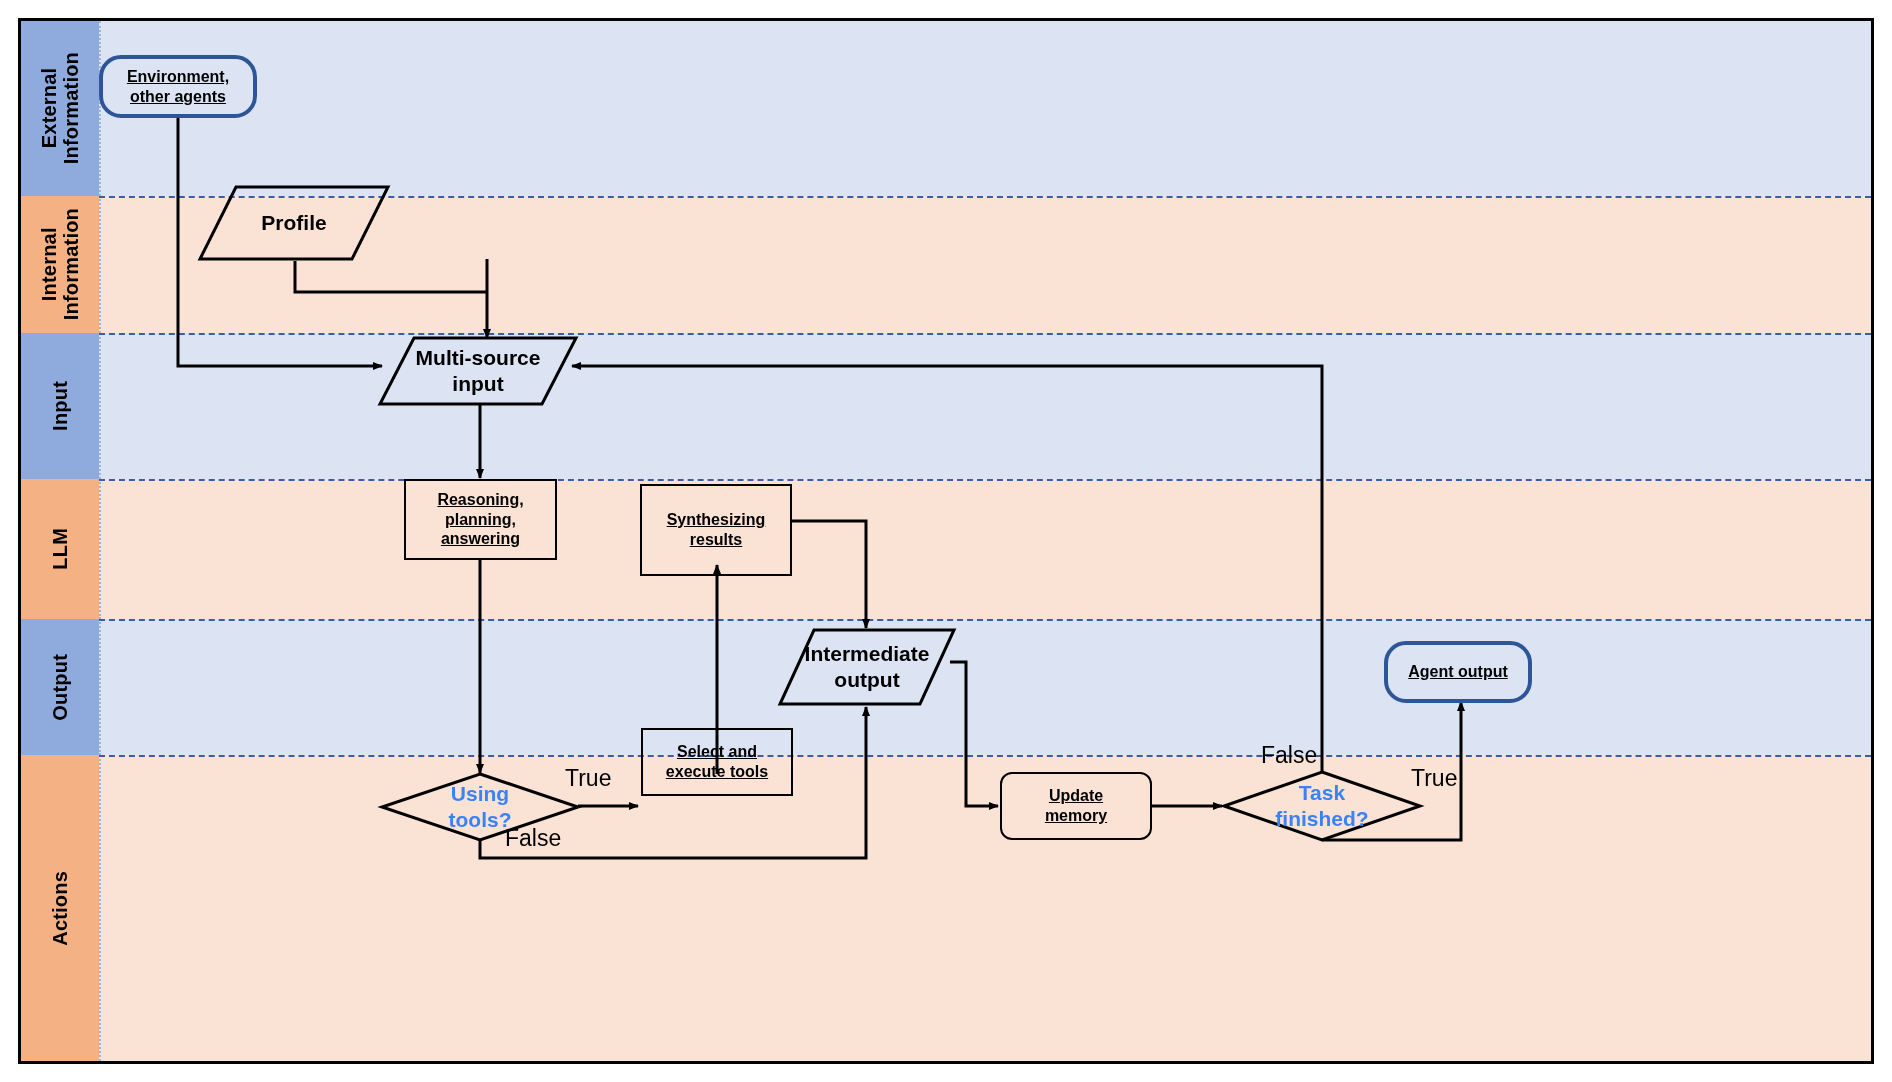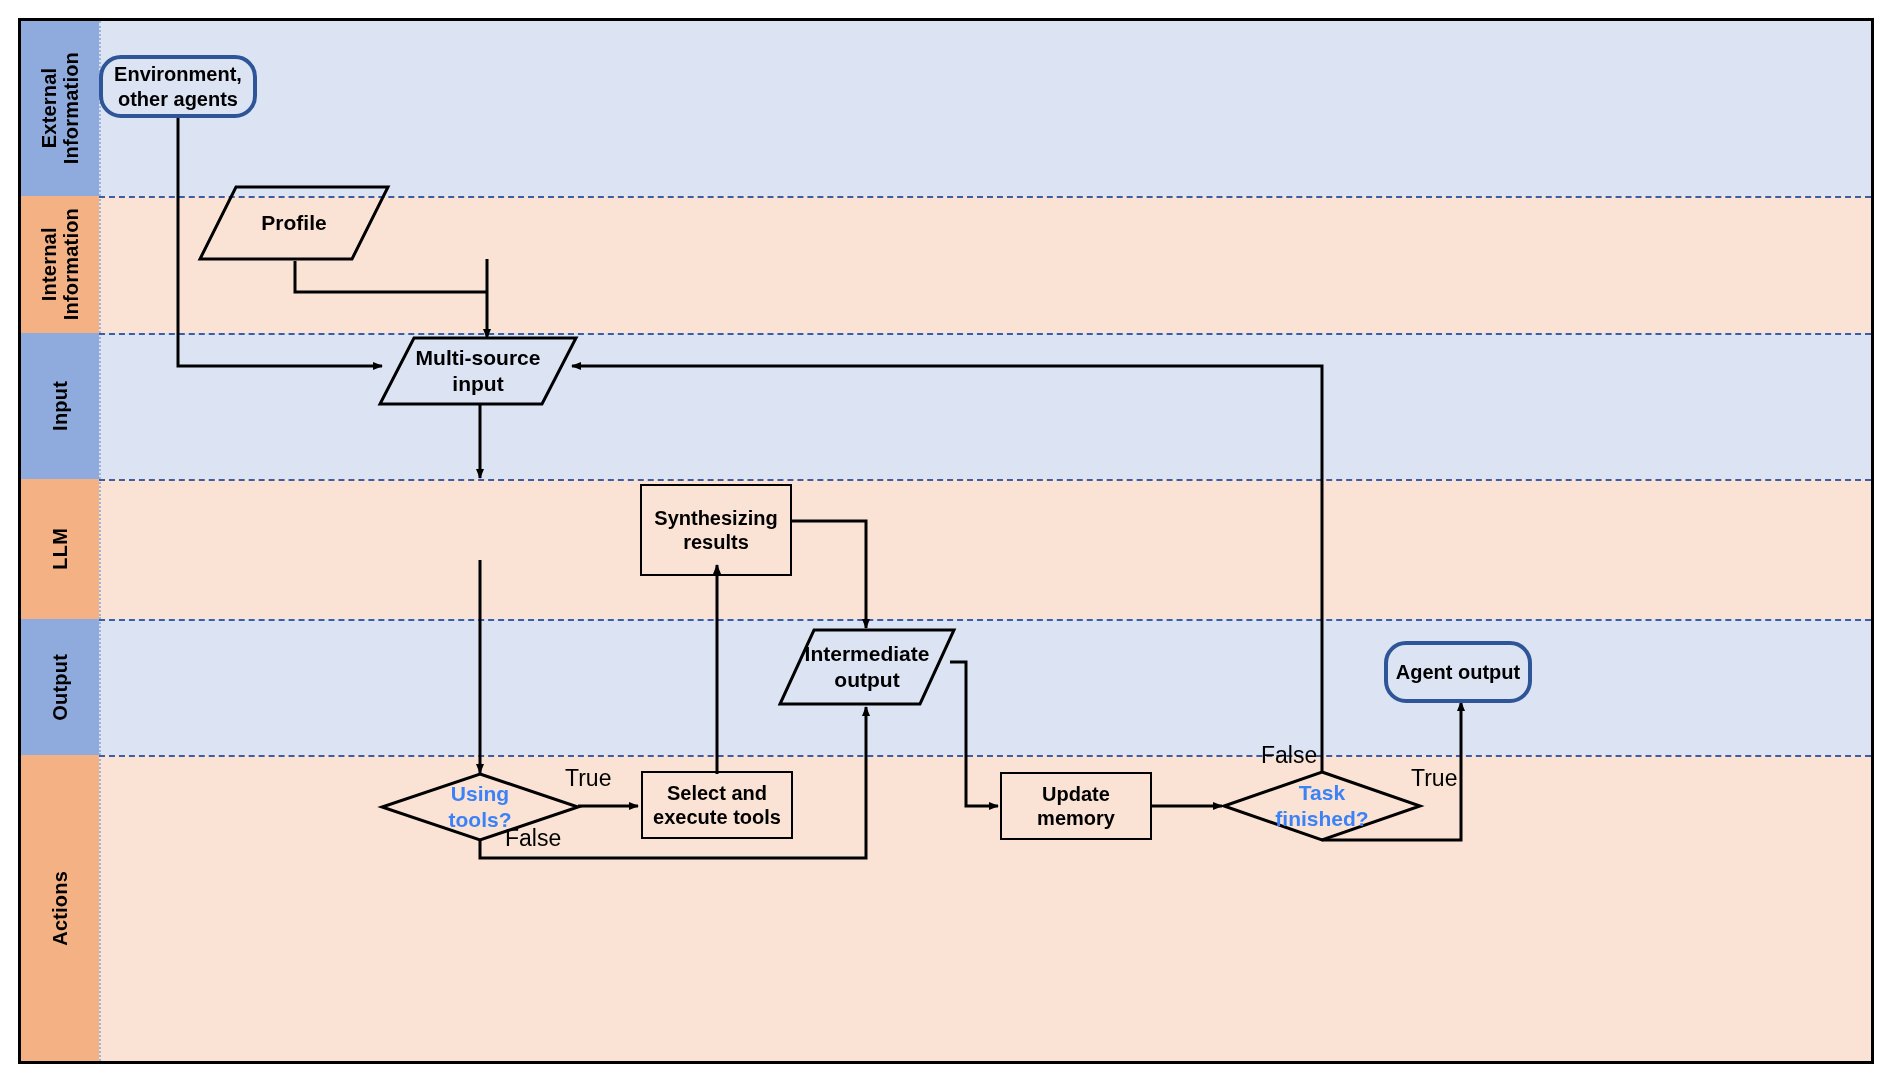--- a/index.html
+++ b/index.html
@@ -67,25 +67,26 @@
 
   
   .node{
     position:absolute;
     box-sizing:border-box;
     display:flex;
     align-items:center;
     justify-content:center;
     text-align:center;
     font-weight:bold;
-    font-size:20px;
+    font-size:16px;
     color:#000;
     line-height:1.22;
     white-space:pre-line;
     z-index:5;
+    text-decoration:underline;
   }
   .rect{
     border:2.5px solid #000;
     background:transparent;
   }
   .terminator{
     border:4px solid #2e5597;
     border-radius:22px;
     background:transparent;
   }
@@ -237,20 +238,25 @@
 
 
   <div class="para-wrap" style="left:378px;top:336px;width:200px;height:70px;">
     <svg width="200" height="70" viewBox="0 0 200 70" xmlns="http://www.w3.org/2000/svg">
       <polygon points="36,2 198,2 164,68 2,68" fill="none" stroke="#000" stroke-width="3"></polygon>
     </svg>
     <div class="para-label">Multi-source
 input</div>
   </div>
 
+  <div class="node rect" style="left:404px;top:479px;width:153px;height:81px;">
+    <span>Reasoning,
+planning,
+answering</span>
+  </div>
 
   <div class="node rect" style="left:640px;top:484px;width:152px;height:92px;">
     <span>Synthesizing
 results</span>
   </div>
 
   <div class="para-wrap" style="left:778px;top:628px;width:178px;height:78px;">
     <svg width="178" height="78" viewBox="0 0 178 78" xmlns="http://www.w3.org/2000/svg">
       <polygon points="36,2 176,2 142,76 2,76" fill="none" stroke="#000" stroke-width="3"></polygon>
     </svg>
@@ -263,26 +269,26 @@
   </div>
 
   <div class="dia-wrap" style="left:380px;top:772px;width:200px;height:70px;">
     <svg width="200" height="70" viewBox="0 0 200 70" xmlns="http://www.w3.org/2000/svg">
       <polygon points="100,2 198,35 100,68 2,35" fill="none" stroke="#000" stroke-width="3"></polygon>
     </svg>
     <div class="dia-label">Using
 tools?</div>
   </div>
 
-  <div class="node rect" style="left:641px;top:771px;width:152px;height:68px;">
+  <div class="node rect" style="left:641px;top:728px;width:152px;height:68px;">
     <span>Select and
 execute tools</span>
   </div>
 
-  <div class="node rect" style="left:1000px;top:772px;width:152px;height:68px;">
+  <div class="node rect" style="left:1000px;top:772px;width:152px;height:68px;border-radius:12px;">
     <span>Update
 memory</span>
   </div>
 
   <div class="dia-wrap" style="left:1222px;top:770px;width:200px;height:72px;">
     <svg width="200" height="72" viewBox="0 0 200 72" xmlns="http://www.w3.org/2000/svg">
       <polygon points="100,2 198,36 100,70 2,36" fill="none" stroke="#000" stroke-width="3"></polygon>
     </svg>
     <div class="dia-label">Task
 finished?</div>

